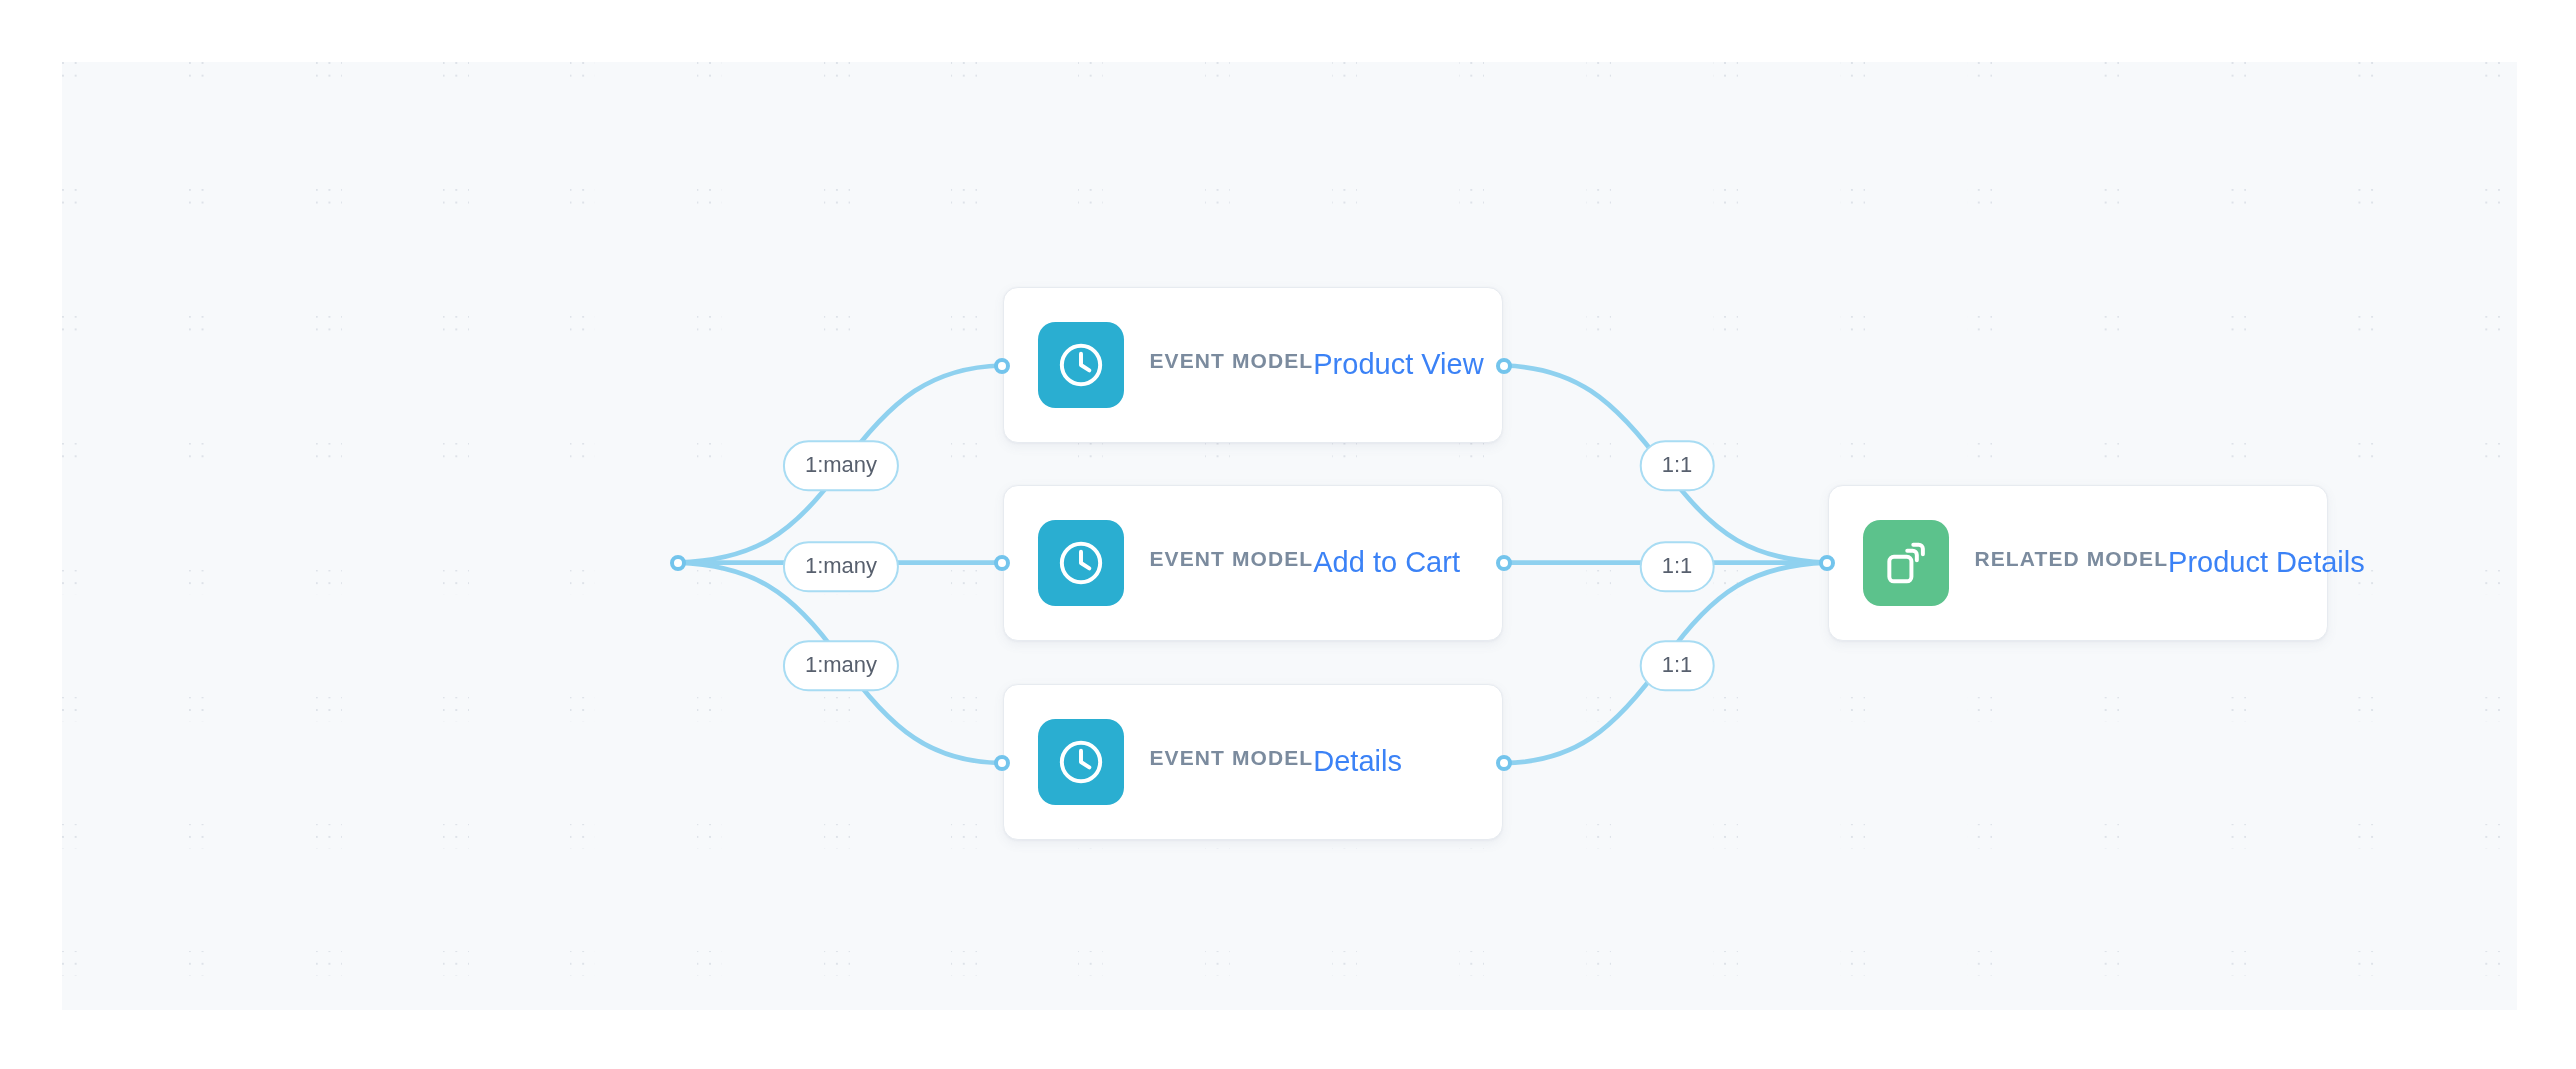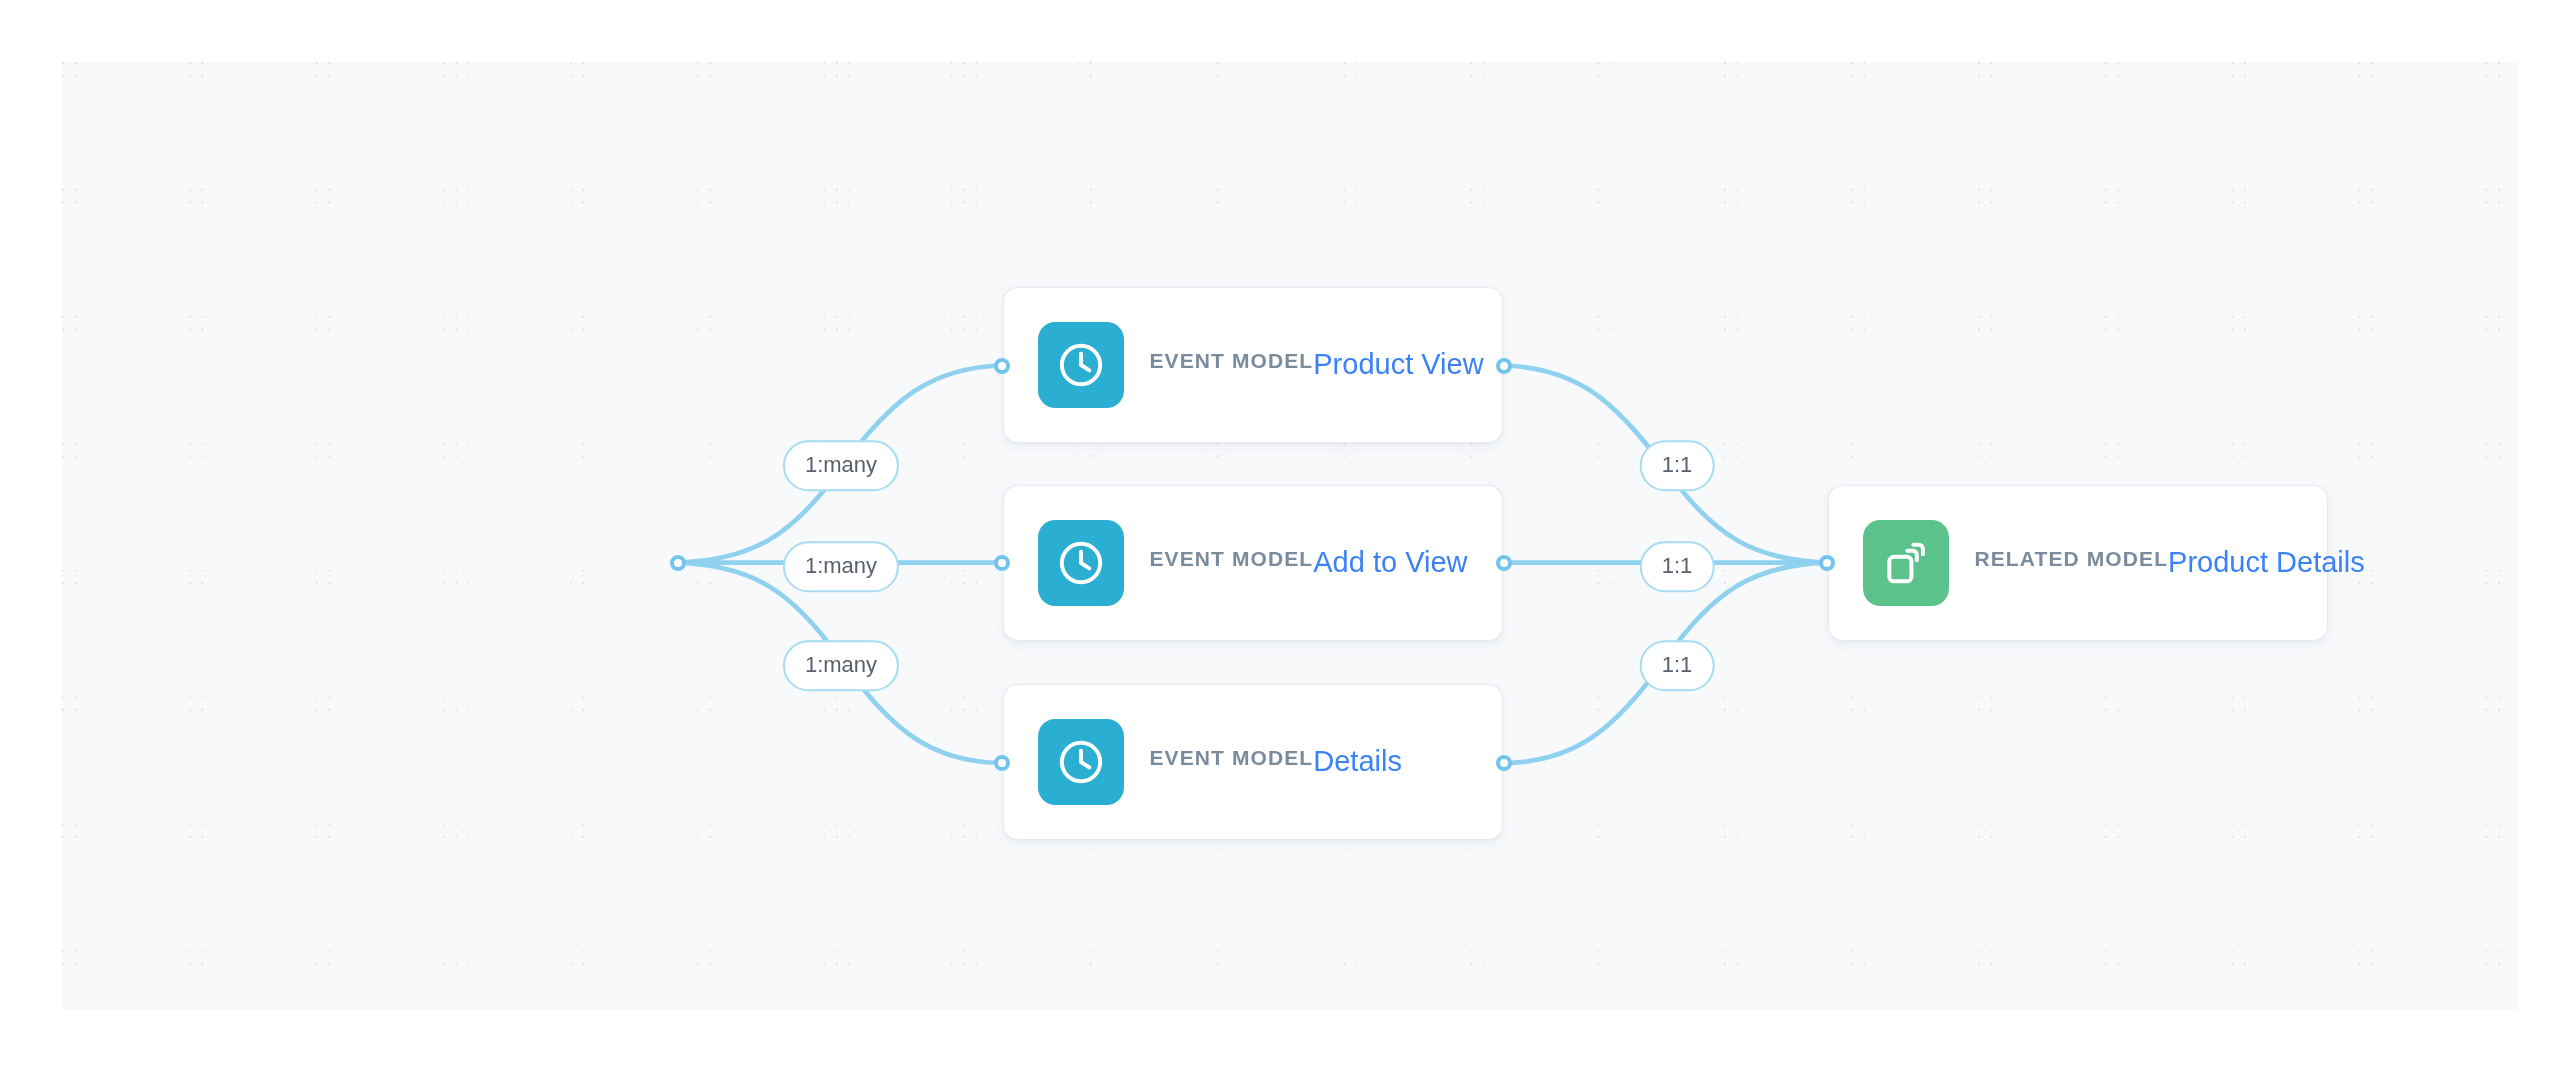--- a/index.html
+++ b/index.html
@@ -187,21 +187,21 @@
 
   <div class="node" style="left:1003px; top:485px; width:500px; height:156px;">
     <div class="node-icon" style="background:#2aaed1;">
       <svg width="50" height="50" viewBox="0 0 24 24" fill="none" stroke="#ffffff" stroke-width="1.9" stroke-linecap="round" stroke-linejoin="round">
         <circle cx="12" cy="12" r="9.2"></circle>
         <path d="M12 6.6V12l4 2.6"></path>
       </svg>
     </div>
     <div class="node-text">
       <div class="node-kind">EVENT MODEL</div>
-      <div class="node-title">Add to View</div>
+      <div class="node-title">Add to Cart</div>
     </div>
   </div>
   <div class="port" style="left:1002px; top:563px;"></div>
   <div class="port" style="left:1504px; top:563px;"></div>
 
   <div class="node" style="left:1003px; top:684px; width:500px; height:156px;">
     <div class="node-icon" style="background:#2aaed1;">
       <svg width="50" height="50" viewBox="0 0 24 24" fill="none" stroke="#ffffff" stroke-width="1.9" stroke-linecap="round" stroke-linejoin="round">
         <circle cx="12" cy="12" r="9.2"></circle>
         <path d="M12 6.6V12l4 2.6"></path>

